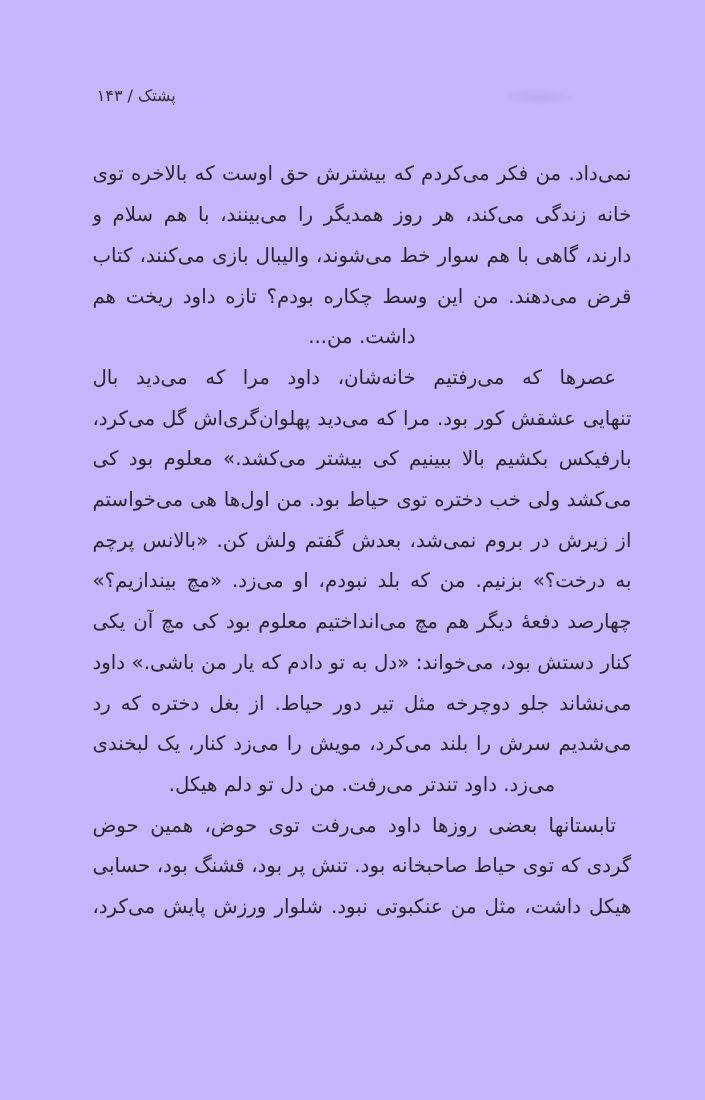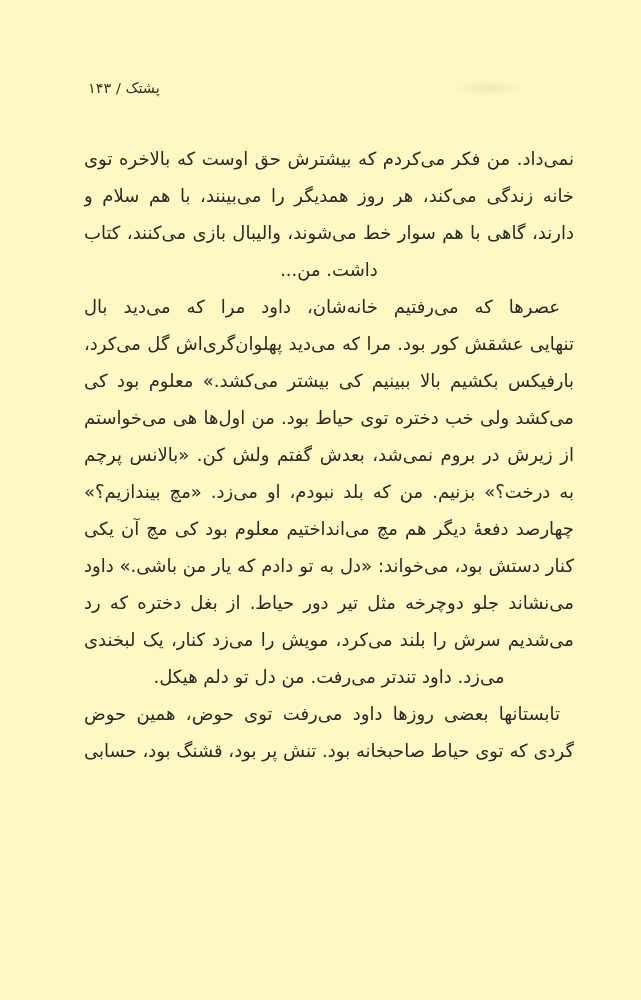--- a/index.html
+++ b/index.html
@@ -4,21 +4,21 @@
 <style>
   html, body {
     margin: 0;
     padding: 0;
     background: #ffffff;
   }
   .page {
     position: relative;
     width: 641px;
     height: 1000px;
-    background: #fef9c3;
+    background: #c4b5fd;
     overflow: hidden;
     font-family: "DejaVu Sans", sans-serif;
   }
   .scan-smudge {
     position: absolute;
     top: 80px;
     left: 455px;
     width: 70px;
     height: 16px;
     background: radial-gradient(ellipse at center, rgba(90,88,84,0.10), rgba(90,88,84,0) 70%);
@@ -64,28 +64,30 @@
 
 <div class="page">
   <div class="scan-smudge"></div>
   <div class="header">
     <span>پشتک / ۱۴۳</span>
   </div>
   <div class="body-text" id="body-text">
       <div class="line fill">نمی‌داد. من فکر می‌کردم که بیشترش حق اوست که بالاخره توی این</div>
       <div class="line fill">خانه زندگی می‌کند، هر روز همدیگر را می‌بینند، با هم سلام و علیک</div>
       <div class="line fill">دارند، گاهی با هم سوار خط می‌شوند، والیبال بازی می‌کنند، کتاب</div>
+      <div class="line fill">قرض می‌دهند. من این وسط چکاره بودم؟ تازه داود ریخت هم</div>
       <div class="line">داشت. من...</div>
       <div class="line fill indent">عصرها که می‌رفتیم خانه‌شان، داود مرا که می‌دید بال درمی‌آورد.</div>
       <div class="line fill">تنهایی عشقش کور بود. مرا که می‌دید پهلوان‌گری‌اش گل می‌کرد،</div>
       <div class="line fill">بارفیکس بکشیم بالا ببینیم کی بیشتر می‌کشد.» معلوم بود کی بیشتر</div>
       <div class="line fill">می‌کشد ولی خب دختره توی حیاط بود. من اول‌ها هی می‌خواستم</div>
       <div class="line fill">از زیرش در بروم نمی‌شد، بعدش گفتم ولش کن. «بالانس پرچم بزنیم</div>
       <div class="line fill">به درخت؟» بزنیم. من که بلد نبودم، او می‌زد. «مچ بیندازیم؟»</div>
       <div class="line fill">چهارصد دفعۀ دیگر هم مچ می‌انداختیم معلوم بود کی مچ آن یکی را</div>
       <div class="line fill">کنار دستش بود، می‌خواند: «دل به تو دادم که یار من باشی.» داود مرا</div>
       <div class="line fill">می‌نشاند جلو دوچرخه مثل تیر دور حیاط. از بغل دختره که رد</div>
       <div class="line fill">می‌شدیم سرش را بلند می‌کرد، مویش را می‌زد کنار، یک لبخندی</div>
       <div class="line">می‌زد. داود تندتر می‌رفت. من دل تو دلم هیکل.</div>
       <div class="line fill indent">تابستانها بعضی روزها داود می‌رفت توی حوض، همین حوض</div>
       <div class="line fill">گردی که توی حیاط صاحبخانه بود. تنش پر بود، قشنگ بود، حسابی</div>
+      <div class="line fill">هیکل داشت، مثل من عنکبوتی نبود. شلوار ورزش پایش می‌کرد،</div>
     </div>
 </div>
 
 </body></html>

